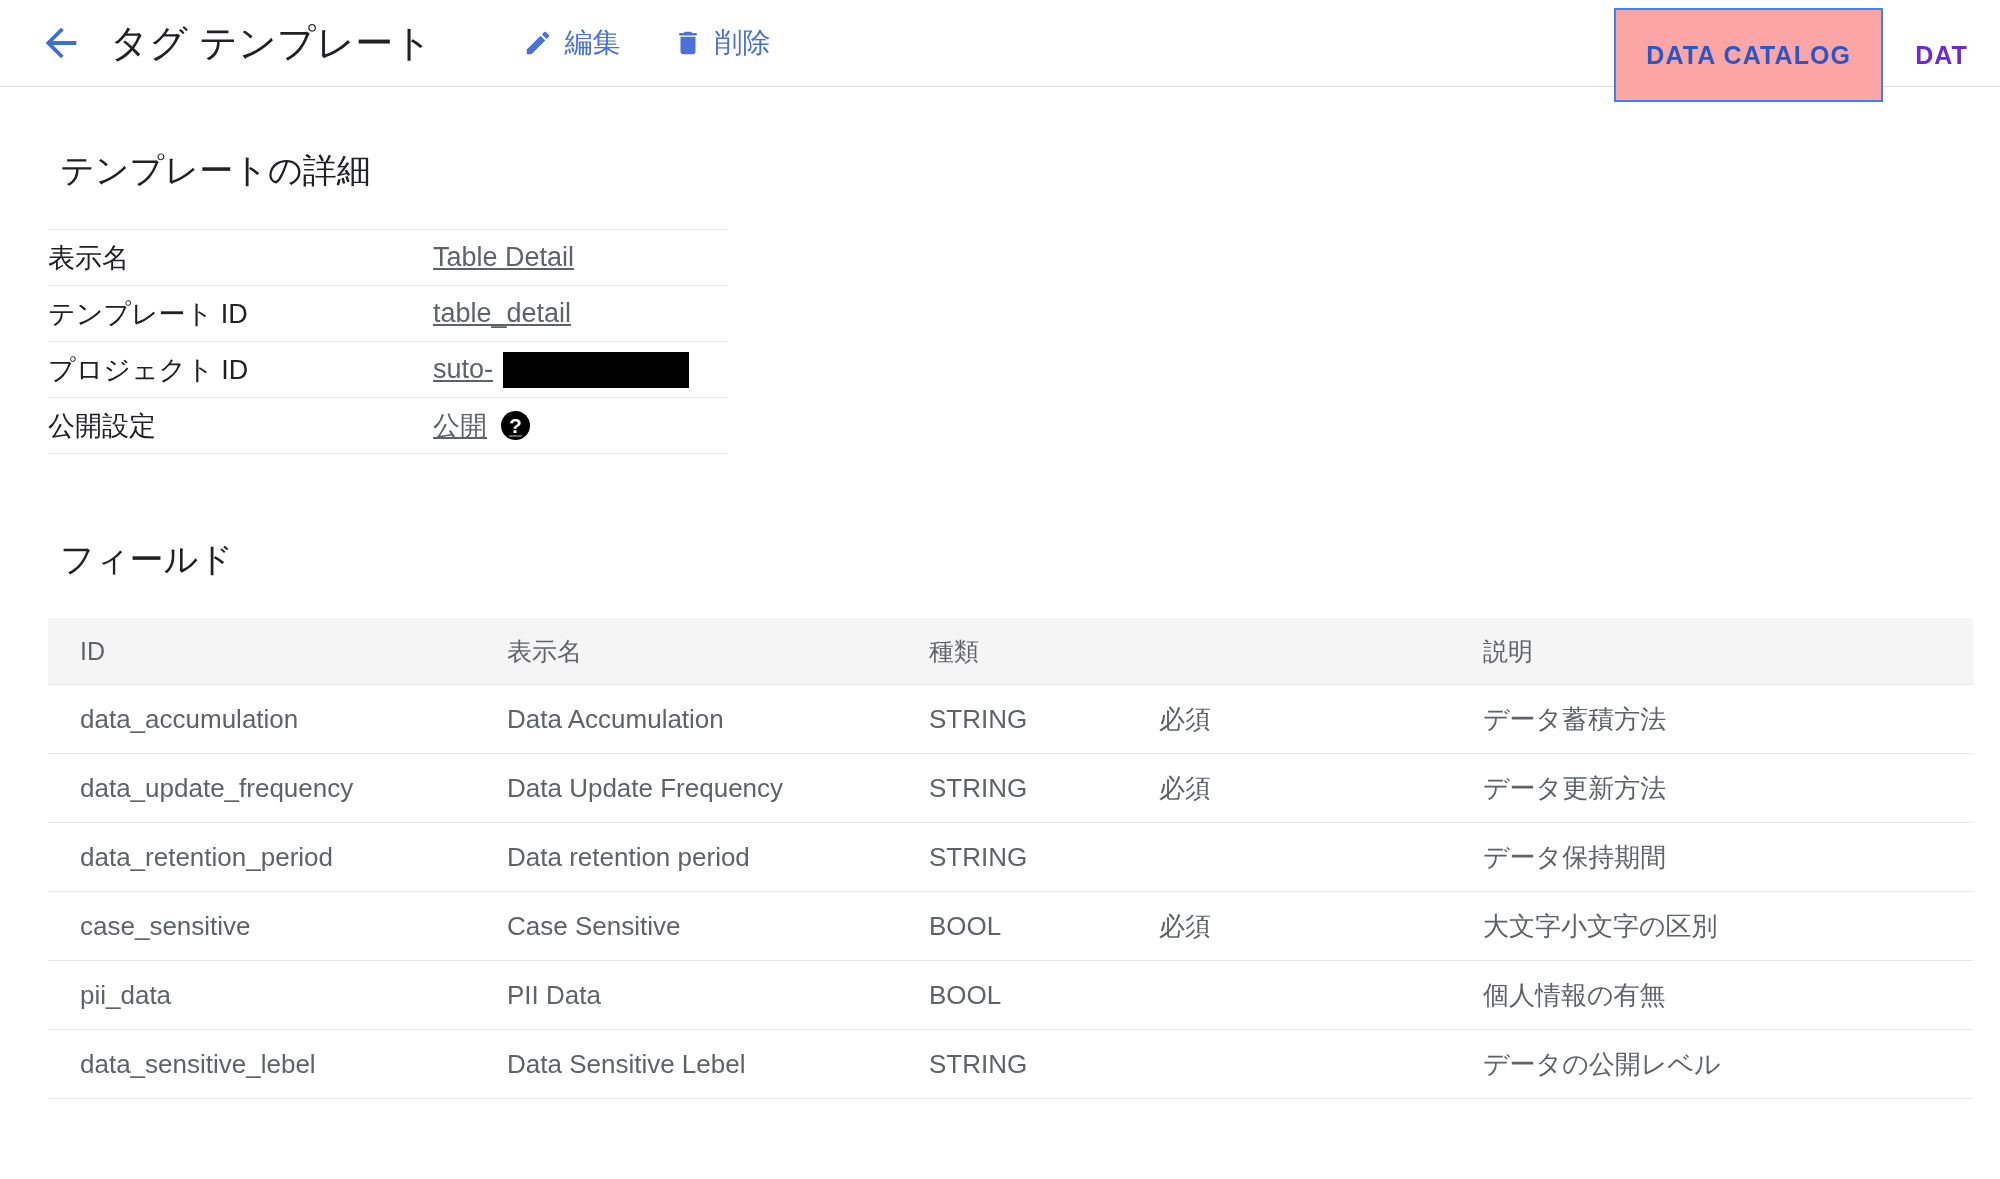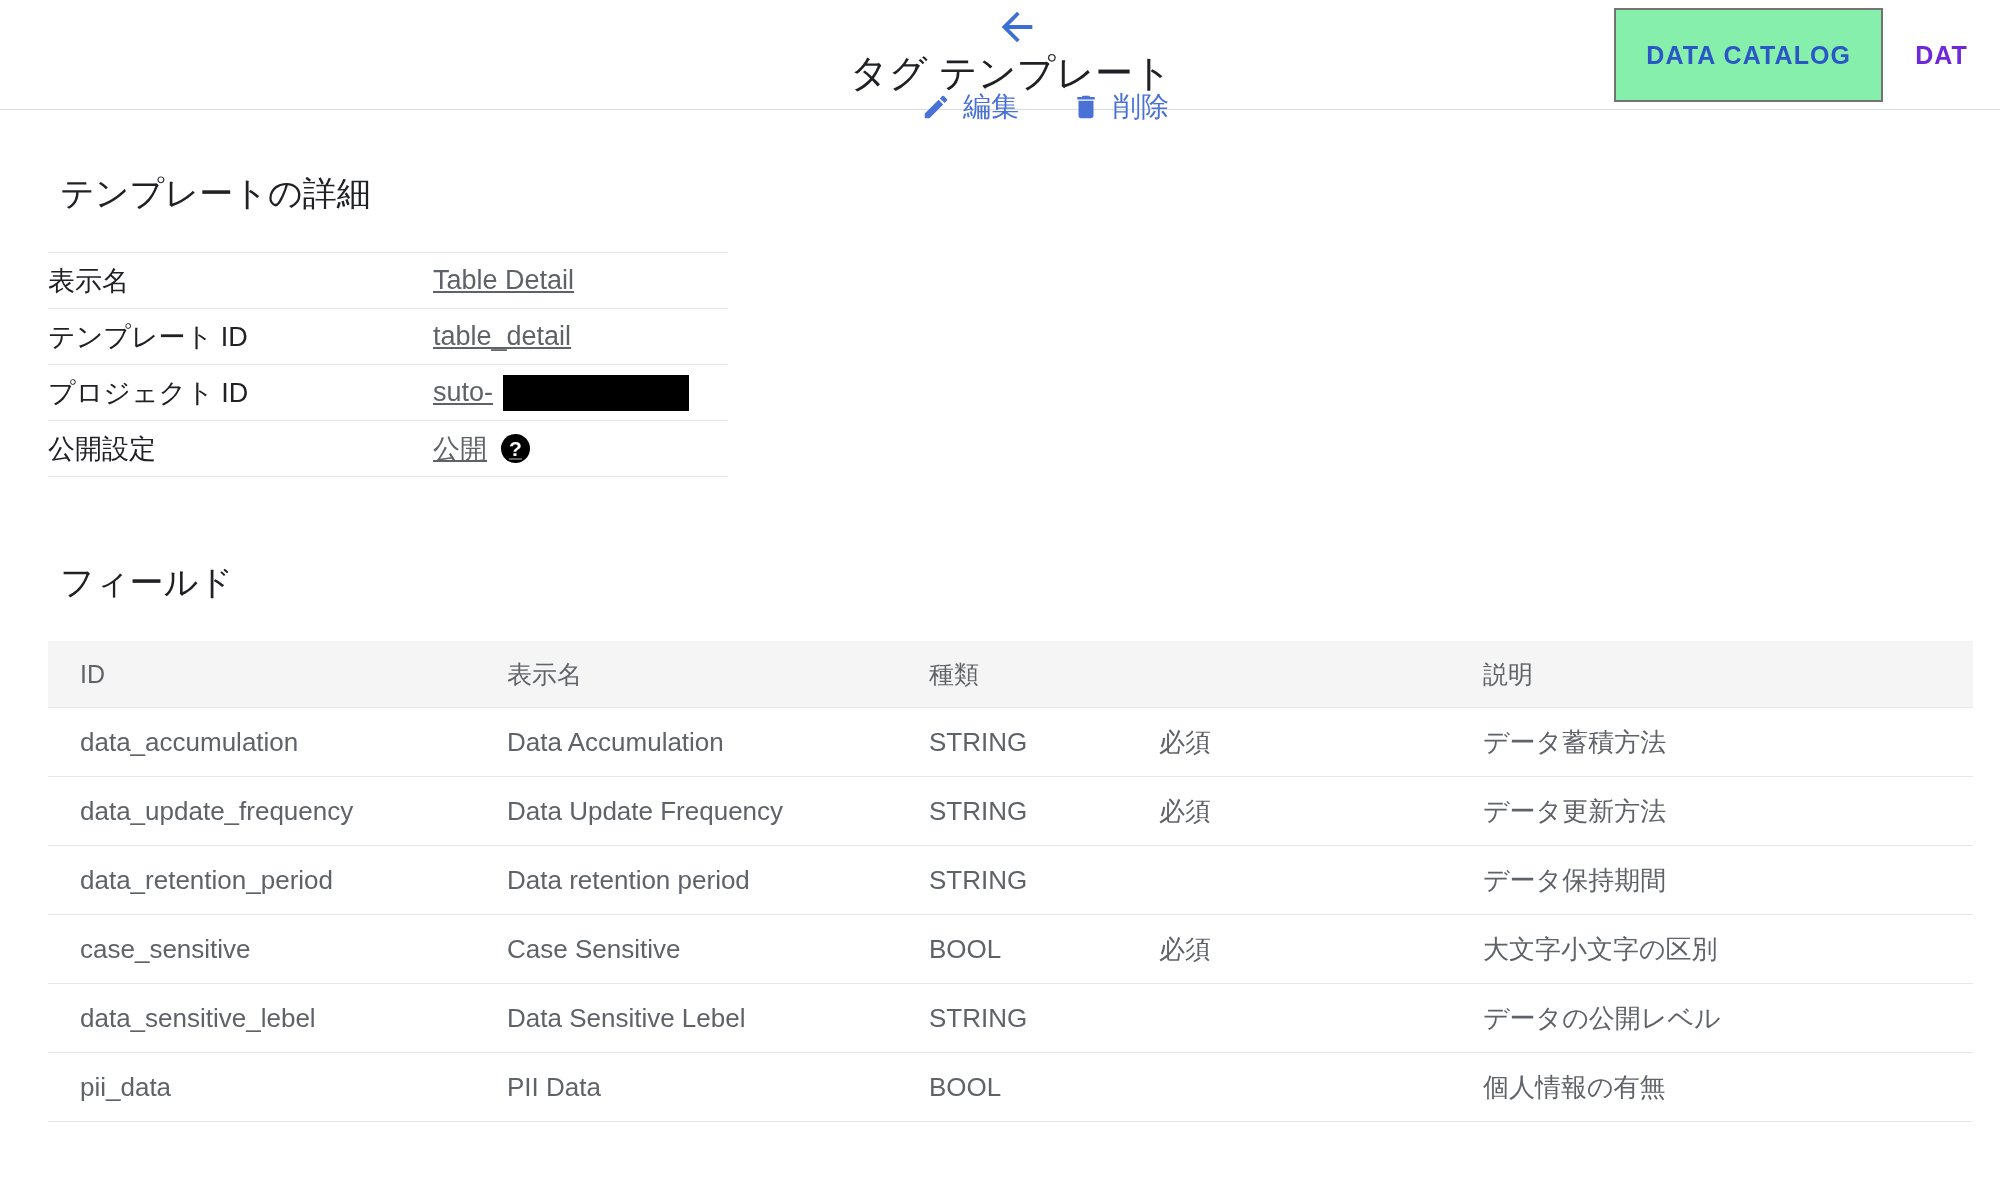--- a/index.html
+++ b/index.html
@@ -12,27 +12,26 @@
     height: 1179px;
     overflow: hidden;
     font-family: "Liberation Sans", "DejaVu Sans", sans-serif;
     color: #202124;
     -webkit-font-smoothing: antialiased;
   }
 
   
   .topbar {
     position: relative;
-    height: 110px;
+    height: 87px;
     box-sizing: border-box;
     border-bottom: 1px solid #dadce0;
     display: flex;
     align-items: center;
     background: #ffffff;
-    flex-direction: column;
   }
   .back-arrow {
     margin-left: 34px;
     width: 54px;
     height: 54px;
     display: flex;
     align-items: center;
     justify-content: center;
     cursor: pointer;
     flex: none;
@@ -84,22 +83,22 @@
     font-weight: bold;
     letter-spacing: 1.1px;
     white-space: nowrap;
     cursor: pointer;
     box-sizing: border-box;
     height: 94px;
     align-self: center;
   }
   .tab.active {
     color: #2a56c6;
-    background: #86efac;
-    border: 2px solid #737373;
+    background: #fca5a5;
+    border: 2px solid #3b82f6;
     margin-left: 16px;
   }
   .tab.inactive {
     color: #6d28d9;
     border: 2px solid transparent;
   }
 
   
   .content {
     padding: 0 0 0 48px;
@@ -309,29 +308,29 @@
         <td>データ保持期間</td>
       </tr>
       <tr>
         <td>case_sensitive</td>
         <td>Case Sensitive</td>
         <td>BOOL</td>
         <td class="c-req">必須</td>
         <td>大文字小文字の区別</td>
       </tr>
       <tr>
+        <td>pii_data</td>
+        <td>PII Data</td>
+        <td>BOOL</td>
+        <td class="c-req"></td>
+        <td>個人情報の有無</td>
+      </tr>
+      <tr>
         <td>data_sensitive_lebel</td>
         <td>Data Sensitive Lebel</td>
         <td>STRING</td>
         <td class="c-req"></td>
         <td>データの公開レベル</td>
       </tr>
-      <tr>
-        <td>pii_data</td>
-        <td>PII Data</td>
-        <td>BOOL</td>
-        <td class="c-req"></td>
-        <td>個人情報の有無</td>
-      </tr>
     </tbody>
   </table>
 
 </div>
 
 </body></html>

